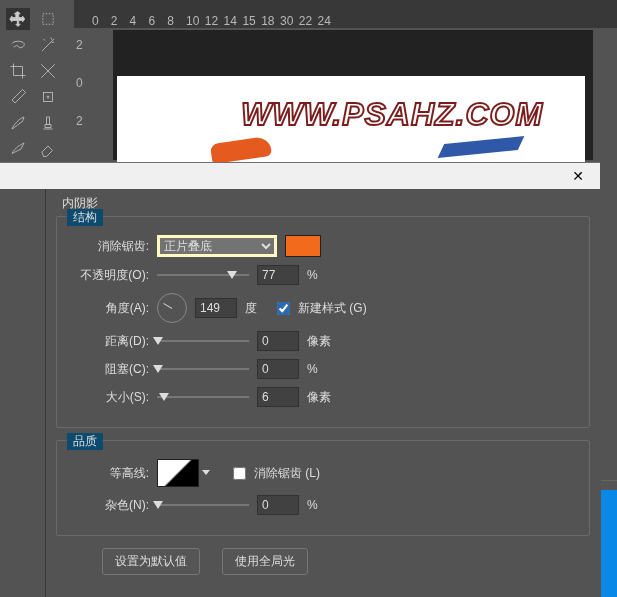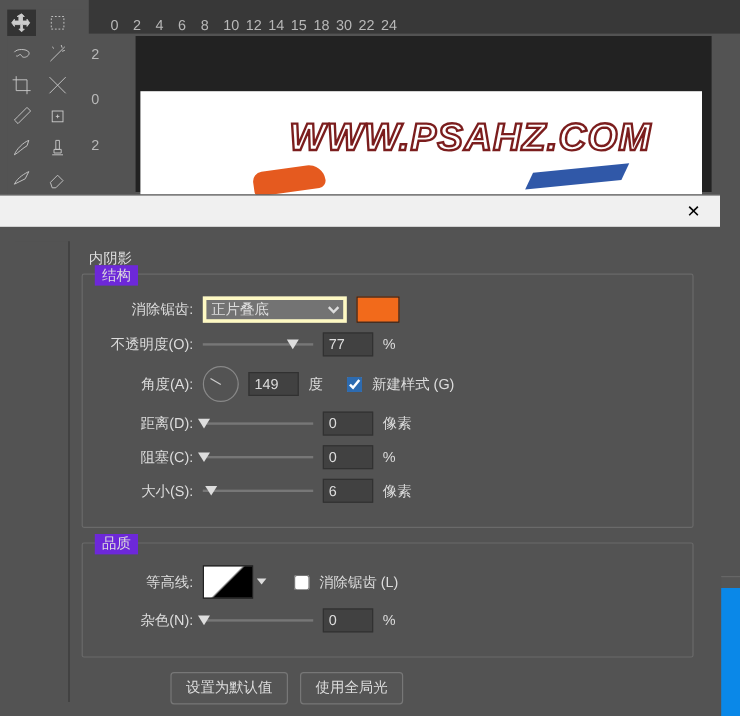--- a/index.html
+++ b/index.html
@@ -28,30 +28,30 @@
 .shape-orange { position: absolute; left: 94px; top: 64px; width: 60px; height: 20px; background: #e55a1f; border-radius: 8px 14px 6px 4px; transform: rotate(-8deg); }
 .shape-blue { position: absolute; left: 326px; top: 64px; width: 76px; height: 14px; background: #3058a8; transform: skewX(-30deg) rotate(-6deg); }
 
 
 .ruler-v { position: absolute; left: 76px; top: 38px; color: #b8b8b8; font-size: 11px; display: flex; flex-direction: column; gap: 24px; }
 
 
 .dialog { position: absolute; left: 0; top: 162px; width: 600px; height: 435px; background: #535353; border-top: 1px solid #707070; }
 .dialog-header { height: 26px; background: #f0f0f0; display: flex; justify-content: flex-end; align-items: center; padding-right: 6px; }
 .close-btn { width: 32px; height: 22px; display: flex; align-items: center; justify-content: center; font-size: 14px; color: #000; }
-.dialog-body { display: flex; padding: 12px; height: calc(100% - 26px); }
+.dialog-body { display: flex; padding: 0; height: calc(100% - 26px); }
 
 .left-strip { width: 46px; background: #535353; border-right: 1px solid #383838; }
 
 .mid-panel { flex: 1; padding: 0 8px 8px 8px; color: #ddd; position: relative; }
 .right-panel { width: 156px; padding: 10px 10px 0 0; }
 
 .title-inner { font-size: 12px; color: #ddd; margin: 6px 0 4px 8px; }
 .fieldset { border: 1px solid #6a6a6a; border-radius: 2px; padding: 10px 8px 12px 8px; margin: 0 2px; position: relative; }
-.fieldset .legend { position: absolute; top: -8px; left: 10px; background: #6d28d9; padding: 0 6px; color: #ddd; }
+.fieldset .legend { position: absolute; top: -8px; left: 10px; background: #0c4a6e; padding: 0 6px; color: #ddd; }
 
 .form-row { display: flex; align-items: center; margin: 8px 0; gap: 8px; }
 .label { width: 84px; text-align: right; color: #ddd; }
 select.combo { width: 120px; height: 22px; background: #737373; color: #ddd; border: 3px solid #fef9c3; font-size: 12px; }
 .color-swatch { width: 36px; height: 22px; border: 1px solid #222; }
 
 .slider { width: 92px; height: 14px; position: relative; background: transparent; }
 .slider::before { content: ''; position: absolute; left: 0; right: 0; top: 6px; height: 2px; background: #777; }
 .slider .thumb { position: absolute; top: 3px; width: 0; height: 0; border-left: 5px solid transparent; border-right: 5px solid transparent; border-top: 8px solid #ddd; }
 
@@ -59,21 +59,21 @@
 .unit { color: #ddd; min-width: 24px; }
 
 .angle-dial { width: 30px; height: 30px; border-radius: 50%; border: 1px solid #888; position: relative; }
 .angle-dial::after { content: ''; position: absolute; left: 50%; top: 50%; width: 10px; height: 1px; background: #ccc; transform-origin: left center; transform: rotate(-149deg); }
 
 .checkbox { width: 13px; height: 13px; accent-color: #2d6bb0; }
 
 .countour-swatch { width: 42px; height: 28px; background: linear-gradient(135deg, #fff 48%, #000 52%); border: 1px solid #222; position: relative; }
 .countour-swatch::after { content: ''; position: absolute; right: -12px; top: 10px; width: 0; height: 0; border-left: 4px solid transparent; border-right: 4px solid transparent; border-top: 5px solid #ddd; }
 
-.btn-row { display: flex; gap: 10px; margin: 12px 0 0 76px; }
+.btn-row { display: flex; gap: 22px; margin: 12px 0 0 48px; }
 .btn-gray { padding: 4px 12px; background: #555; border: 1px solid #777; color: #ddd; border-radius: 3px; }
 
 .btn-blue-outline { width: 130px; height: 25px; display: flex; align-items: center; justify-content: center; border: 1px solid #2d8ceb; color: #ddd; border-radius: 12px; margin: 0 auto 10px auto; background: #535353; }
 .btn-blue-fill { background: #3a5f85; }
 .preview-check { display: flex; align-items: center; gap: 6px; justify-content: center; color: #ddd; margin: 6px 0; }
 .preview-box { width: 128px; height: 128px; background: #3a3a3a; border: 1px solid #222; display: flex; align-items: center; justify-content: center; margin: 8px auto 0 auto; }
 .preview-box .inner { width: 62px; height: 62px; background: #2a0d0d; border: 3px solid #ddd; }
 
 .right-edge { position: absolute; right: 0; top: 490px; width: 16px; height: 107px; background: linear-gradient(#0a88e8, #0a88e8); }
 .right-edge-gray { position: absolute; right: 0; top: 480px; width: 16px; height: 14px; background: #555; border-top: 1px solid #666;}

